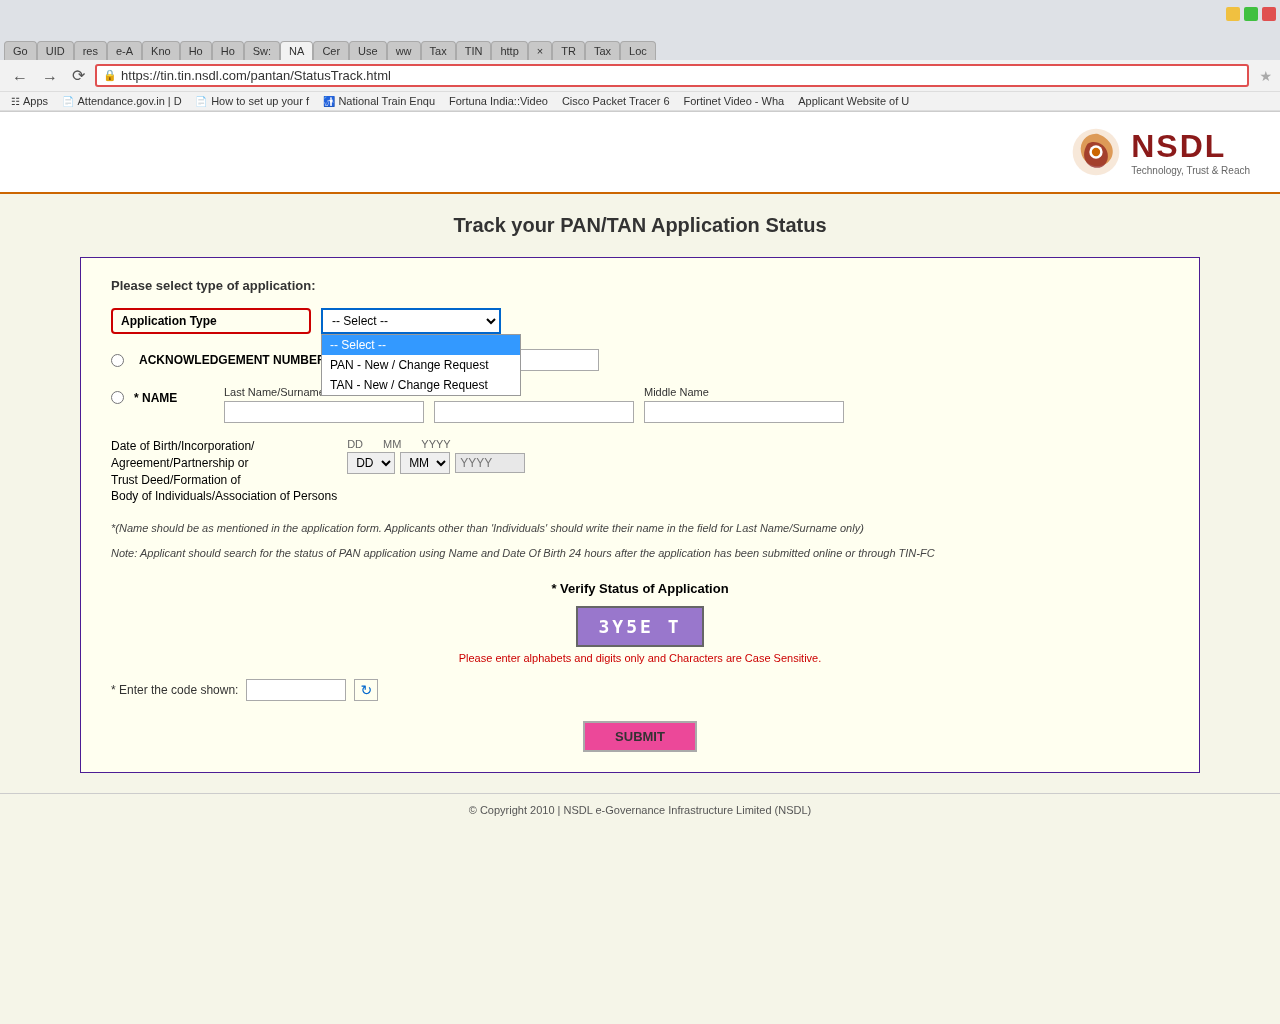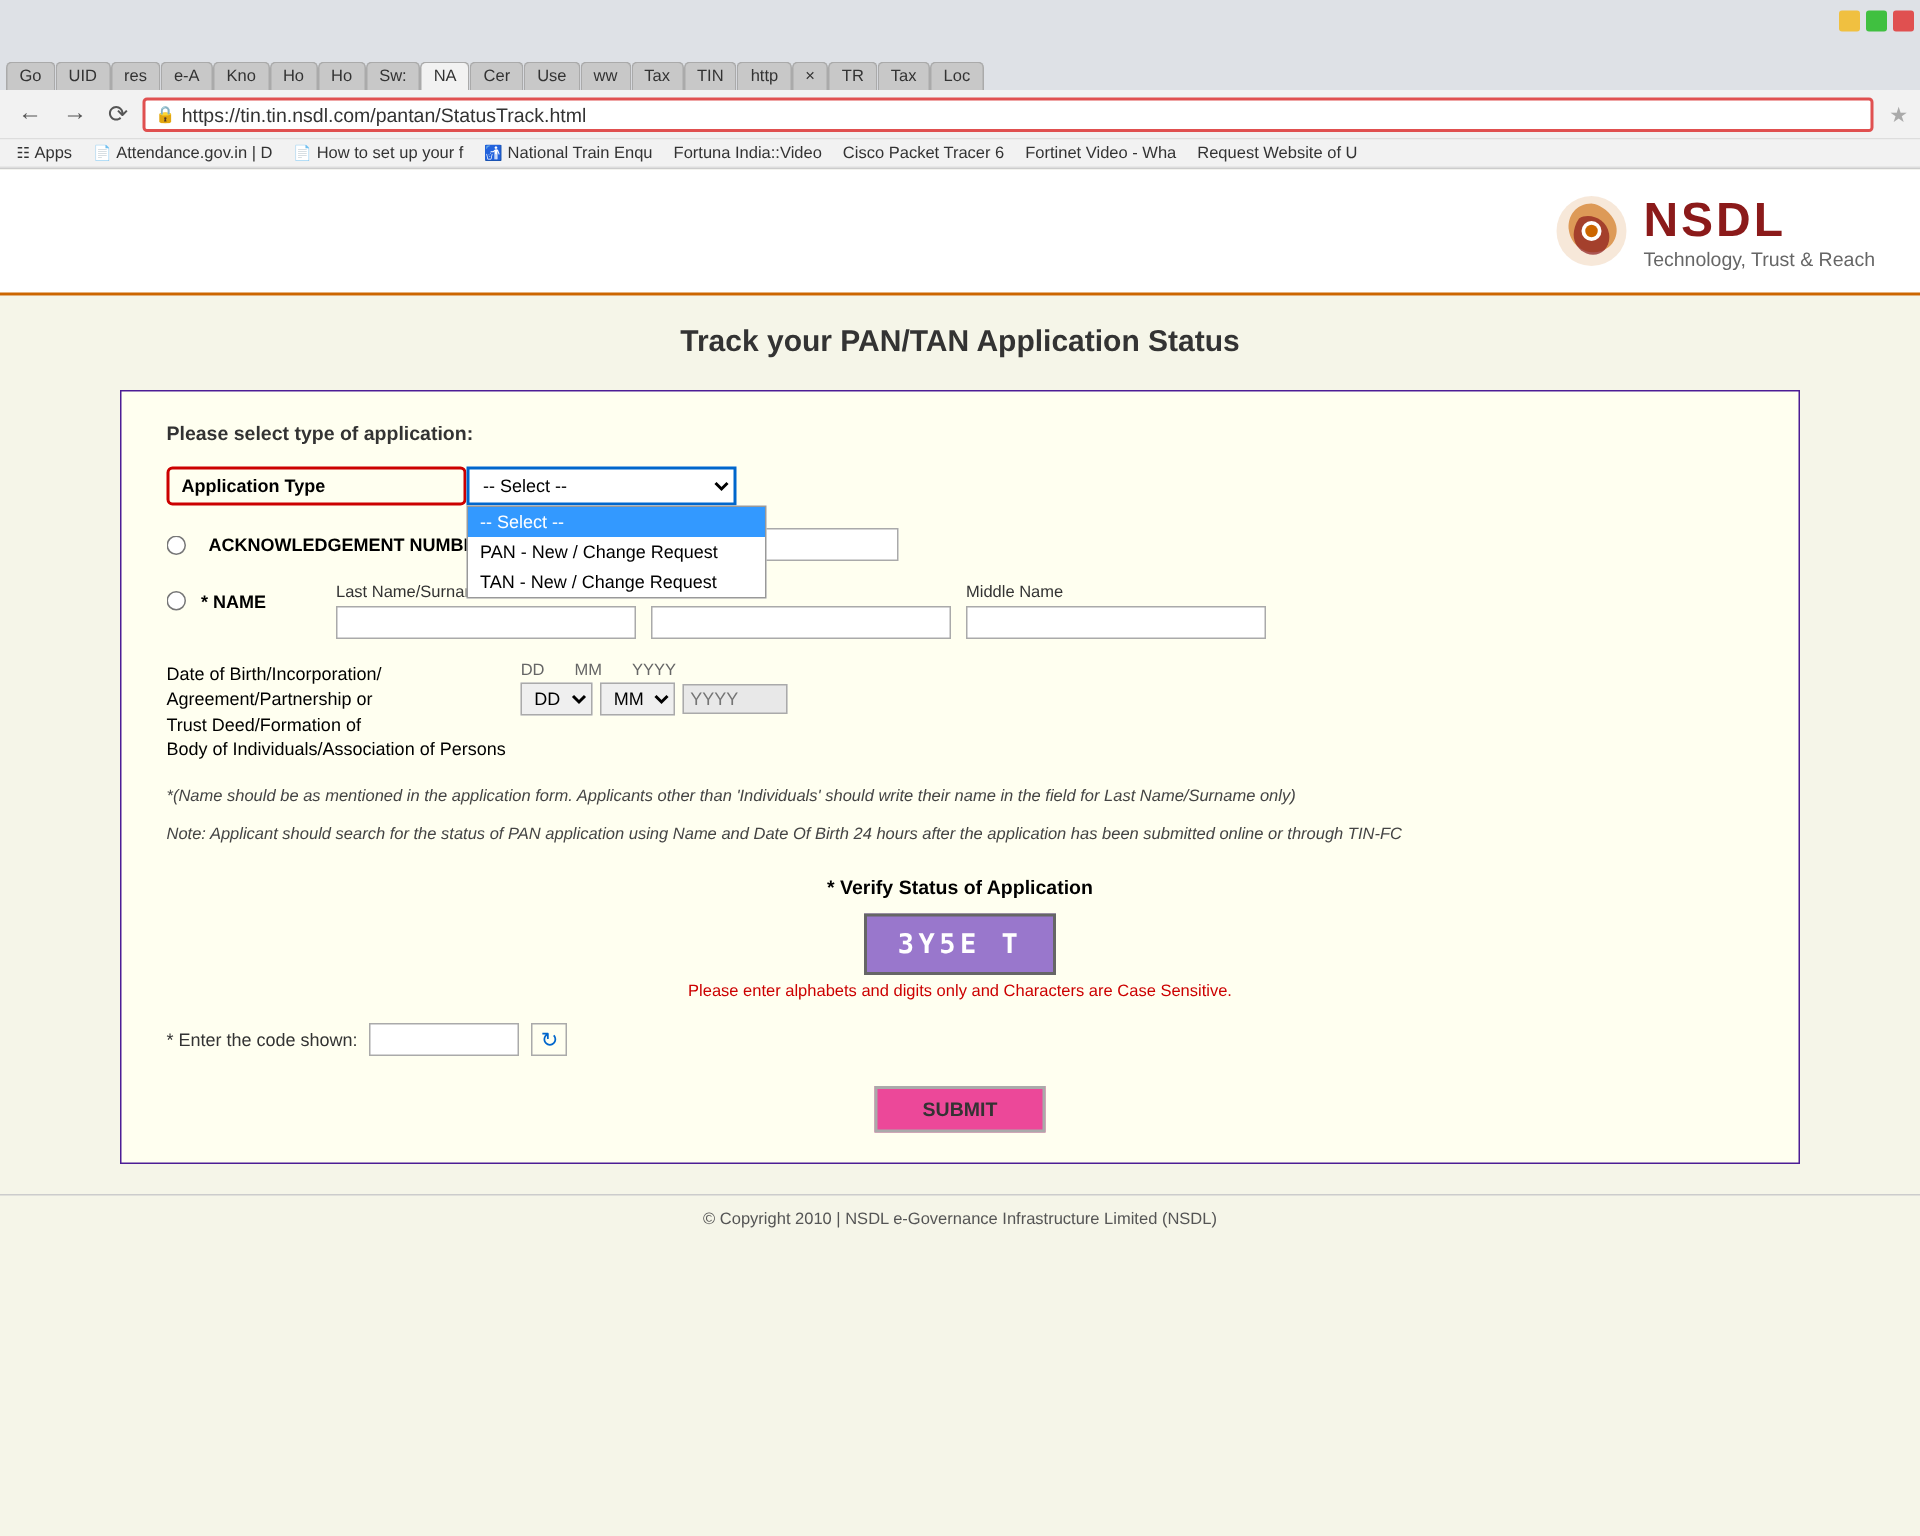--- a/index.html
+++ b/index.html
@@ -29,31 +29,31 @@
     .bookmark-icon { font-size: 10px; }
 
     
     .page-bg { background: #f5f5e8; min-height: calc(1024px - 100px); padding: 0; }
 
     .nsdl-header { background: white; padding: 15px 30px; display: flex; justify-content: flex-end; align-items: center; border-bottom: 2px solid #cc6600; }
     .nsdl-logo { display: flex; align-items: center; gap: 10px; }
     .nsdl-logo-icon { width: 50px; height: 50px; }
     .nsdl-logo-text { }
     .nsdl-name { font-size: 32px; font-weight: bold; color: #8B1A1A; letter-spacing: 2px; }
-    .nsdl-tagline { font-size: 13px; color: #666; text-align: right; }
+    .nsdl-tagline { font-size: 10px; color: #666; text-align: right; }
 
     .content-area { padding: 20px 80px; }
 
     .page-title { text-align: center; font-size: 20px; font-weight: bold; color: #333; margin-bottom: 20px; }
 
     .form-box { border: 1px solid #4c1d95; background: #fffff0; padding: 20px 30px; }
 
     .section-label { font-weight: bold; font-size: 13px; margin-bottom: 15px; color: #333; }
 
-    .form-row { display: flex; margin-bottom: 15px; }
+    .form-row { display: flex; margin-bottom: 15px; gap: 10px; }
 
     
     .dropdown-container { position: relative; display: inline-block; }
     .dropdown-select { width: 180px; padding: 3px 5px; border: 2px solid #0066cc; font-size: 12px; background: white; }
     .dropdown-open { position: absolute; top: 100%; left: 0; width: 200px; background: white; border: 1px solid #999; z-index: 100; }
     .dropdown-option { padding: 3px 8px; font-size: 12px; cursor: pointer; }
     .dropdown-option.selected { background: #3399ff; color: white; }
 
     .radio-input { margin-right: 5px; }
 
@@ -157,21 +157,21 @@
     <span class="bookmark-item">
       <span>Fortuna India::Video</span>
     </span>
     <span class="bookmark-item">
       <span>Cisco Packet Tracer 6</span>
     </span>
     <span class="bookmark-item">
       <span>Fortinet Video - Wha</span>
     </span>
     <span class="bookmark-item">
-      <span>Request Website of U</span>
+      <span>Applicant Website of U</span>
     </span>
   </div>
 </div>
 
 <div class="page-bg">
 
   <div class="nsdl-header">
     <div class="nsdl-logo">
 
       <svg class="nsdl-logo-icon" viewBox="0 0 60 60" xmlns="http://www.w3.org/2000/svg">

